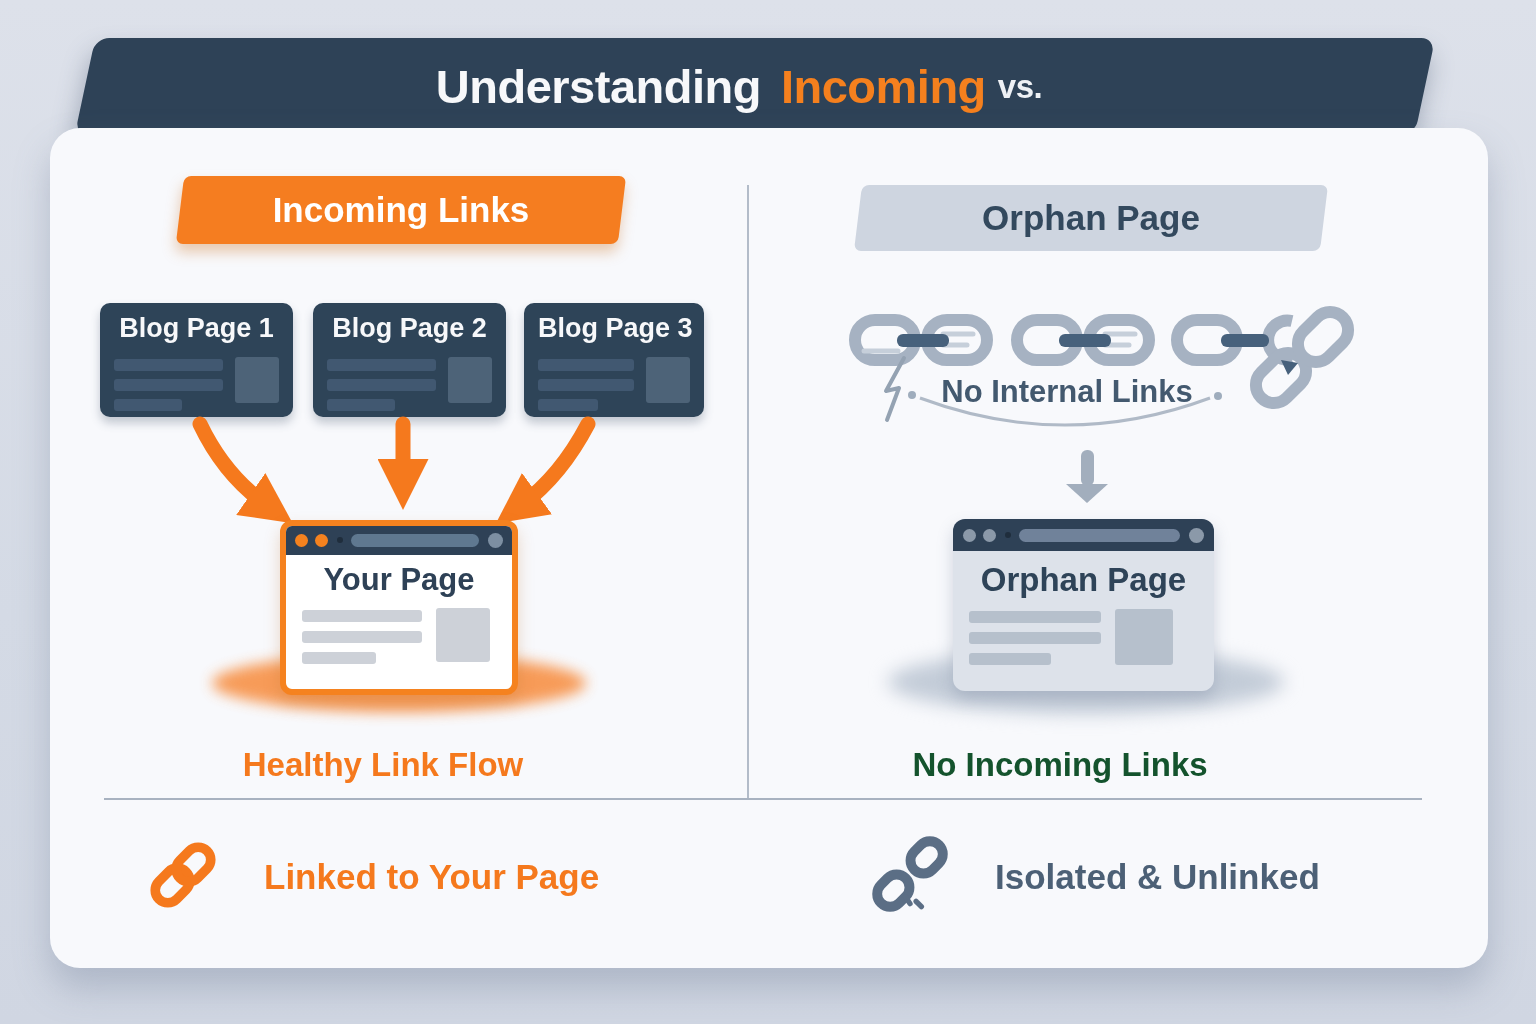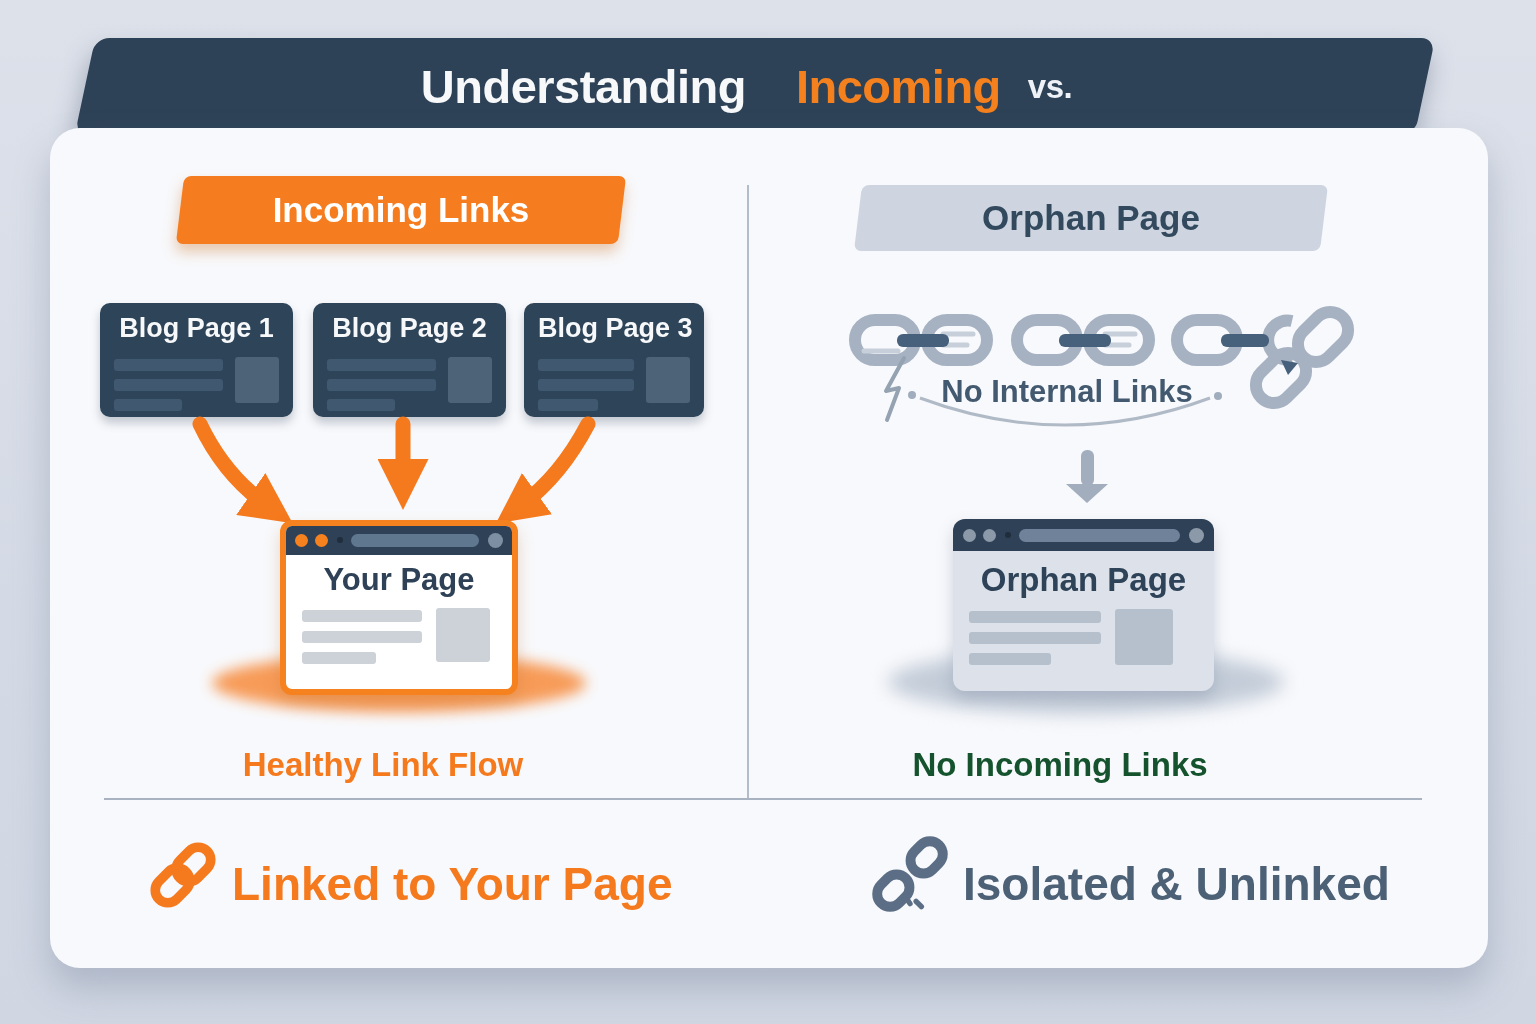--- a/index.html
+++ b/index.html
@@ -15,21 +15,21 @@
   .titlebar { left:85px; top:38px; width:1340px; height:97px; }
   .titlebar-bg {
     position:absolute; inset:0; background:#2e4257; border-radius:14px;
     transform:skewX(-12deg);
     box-shadow:0 14px 24px rgba(70,85,110,.40);
   }
   .titlebar-text {
     position:absolute; inset:0; display:flex; align-items:center; justify-content:center;
     padding-right:40px; font-weight:bold; font-size:47px; letter-spacing:-.5px; white-space:nowrap;
   }
-  .titlebar-text span { margin:0 25px; }
+  .titlebar-text span { margin:0 10px; }
   .t-white { color:#f7f8fa; }
   .t-orange { color:#f5801e; }
   .t-vs { font-size:33px; color:#eef1f5; margin:0 2px !important; }
 
   
   .main-card {
     left:50px; top:128px; width:1438px; height:840px;
     background:#f8f9fc; border-radius:30px;
     box-shadow:0 20px 35px rgba(110,124,150,.35);
   }
@@ -86,21 +86,21 @@
   .glow { border-radius:50%; z-index:1; }
   .glow-orange { left:212px; top:654px; width:374px; height:58px; background:#f78b3c; filter:blur(7px); opacity:.85; }
   .glow-gray { left:888px; top:650px; width:396px; height:64px; background:#c3ccd8; filter:blur(9px); }
 
   
   .caption { font-weight:bold; font-size:33px; text-align:center; white-space:nowrap; }
   .caption-left { left:133px; top:746px; width:500px; color:#f5791d; }
   .caption-right { left:795px; top:746px; width:530px; color:#14532d; }
   .chain-note { left:892px; top:374px; width:350px; font-weight:bold; font-size:31px; text-align:center; color:#43596f; white-space:nowrap; z-index:2; }
 
-  .footer-label { font-weight:bold; font-size:46px; white-space:nowrap; }
+  .footer-label { font-weight:bold; font-size:35px; white-space:nowrap;margin-left:32px; }
   .footer-label-left { left:232px; top:857px; color:#f5791d; }
   .footer-label-right { left:963px; top:857px; color:#4c6076; }
 
   
   .divider-v { left:747px; top:185px; width:2px; height:613px; background:#b3bcc9; }
   .divider-h { left:104px; top:798px; width:1318px; height:2px; background:#a8b2c0; }
 
   
   .down-arrow-shaft { left:1081px; top:450px; width:13px; height:36px; background:#a2aebd; border-radius:6px; }
   .down-arrow-head { left:1066px; top:484px; width:0; height:0;

